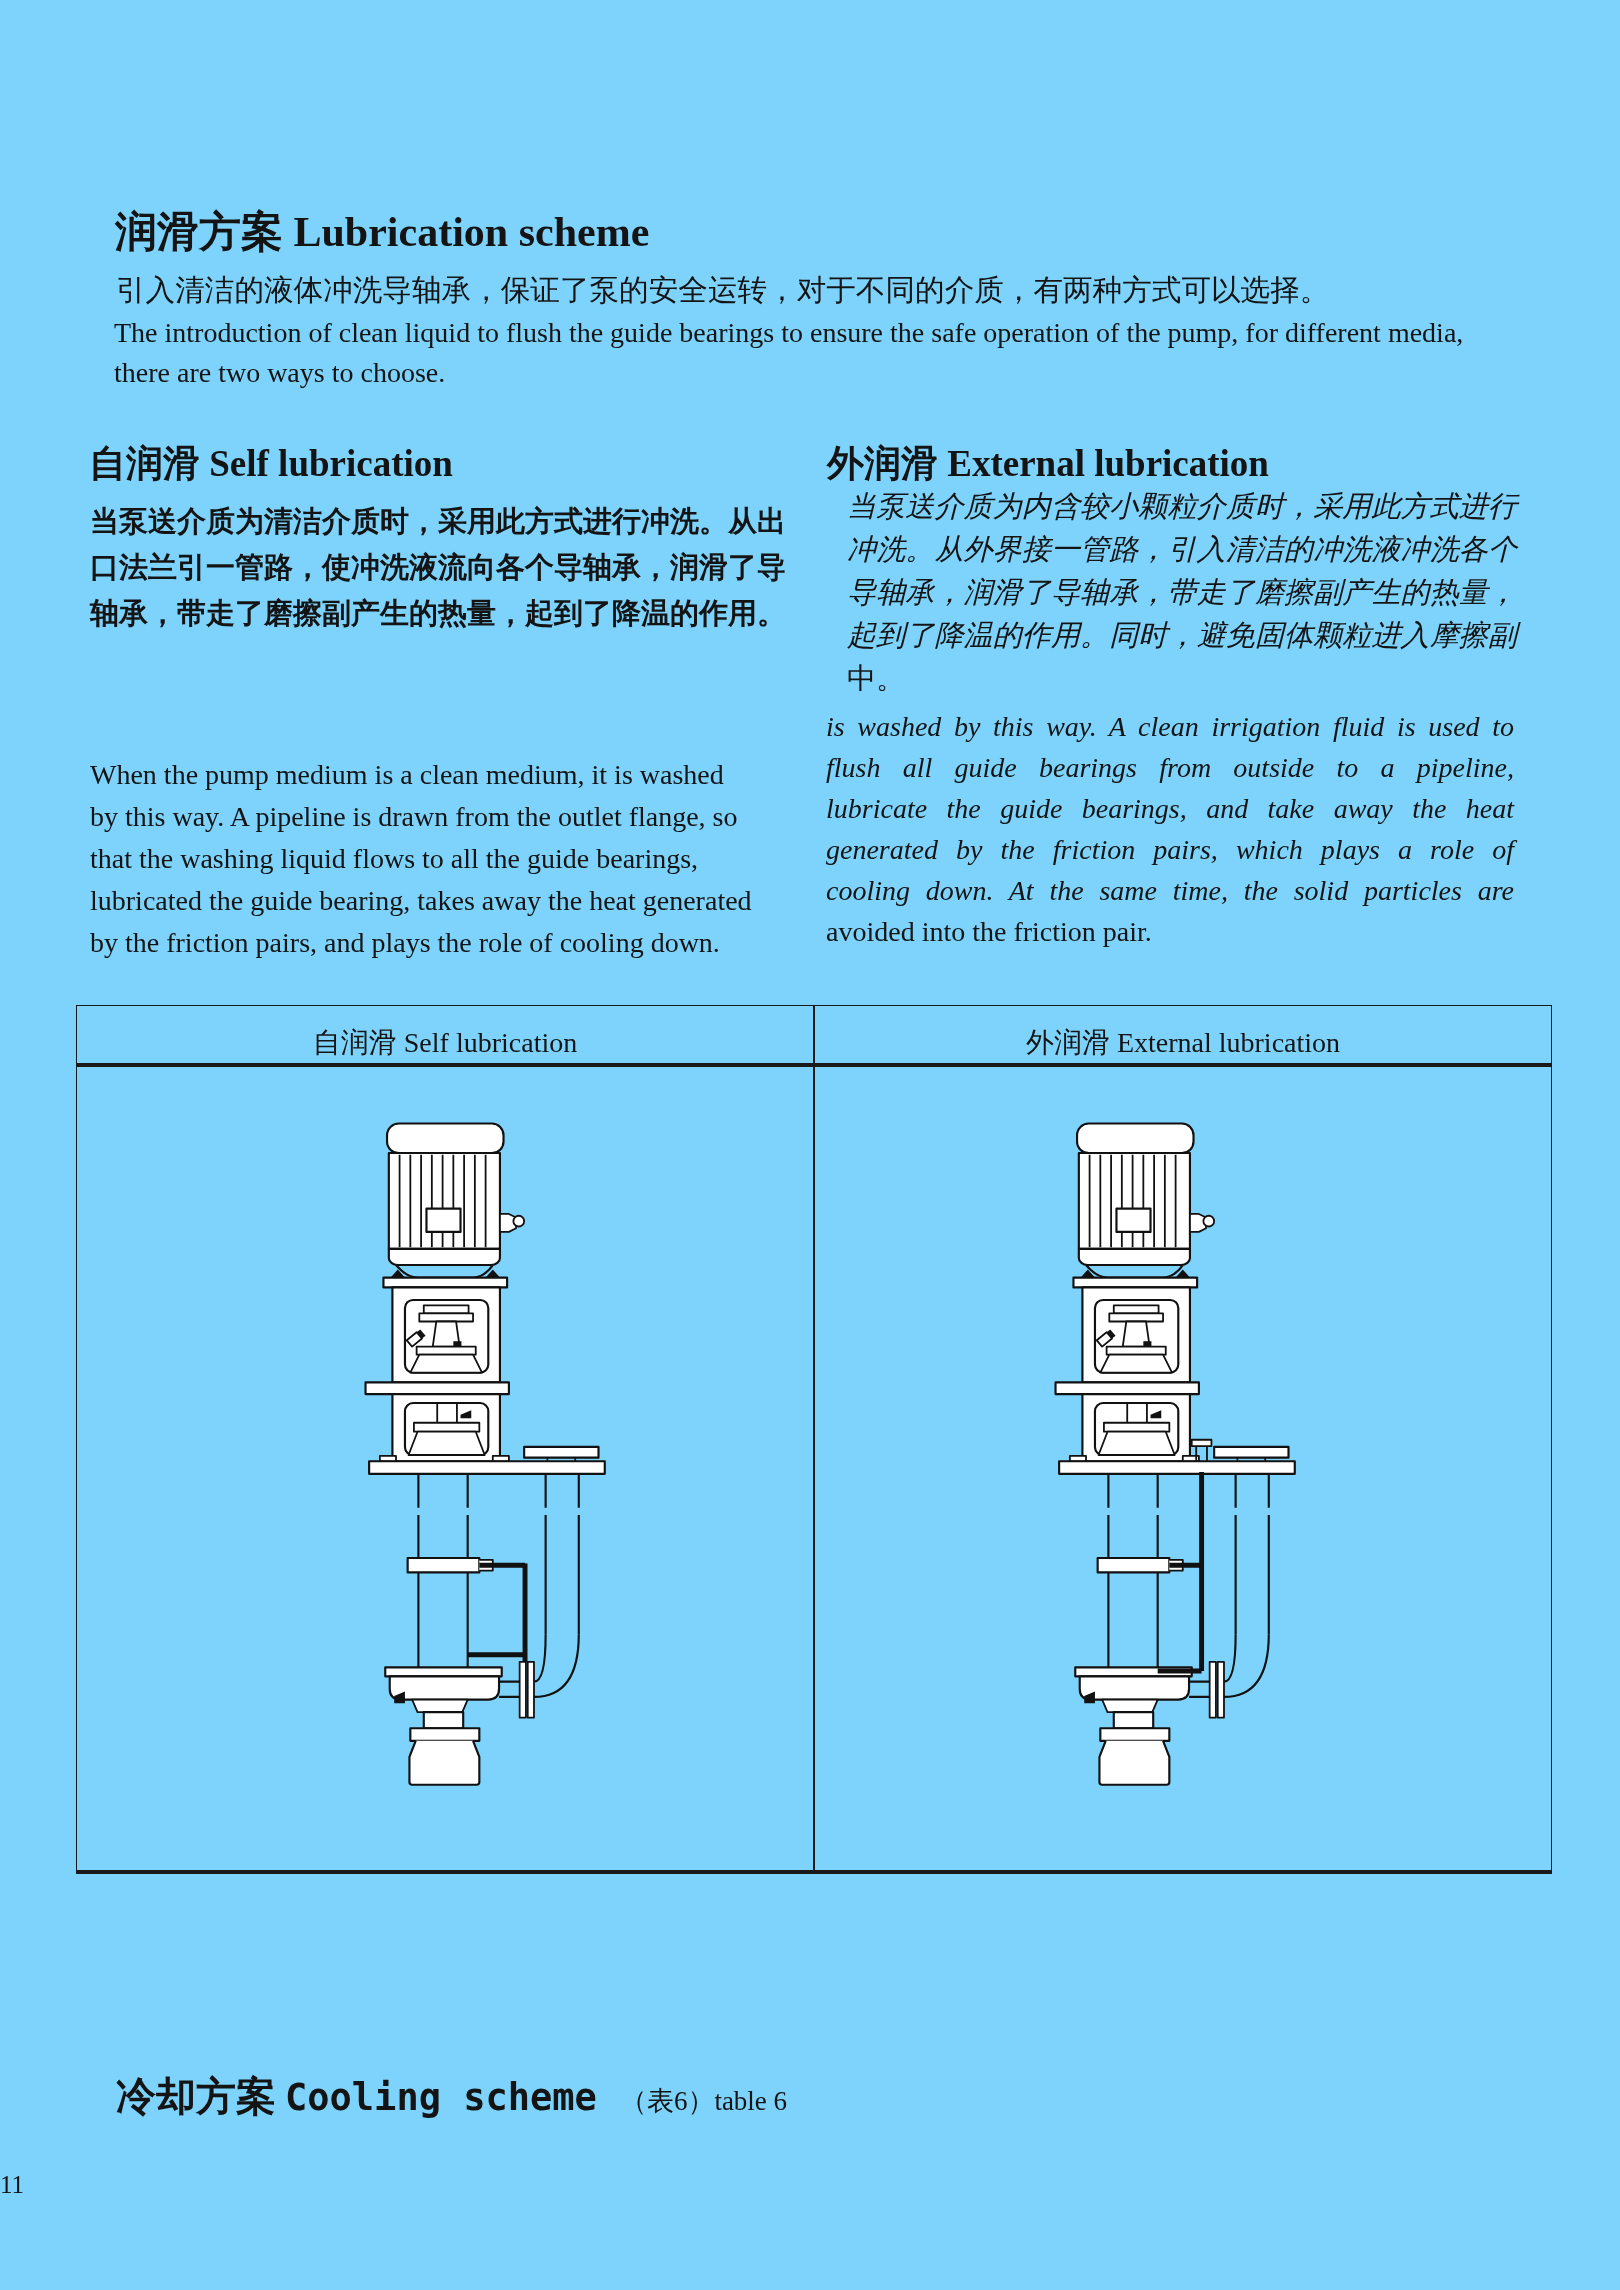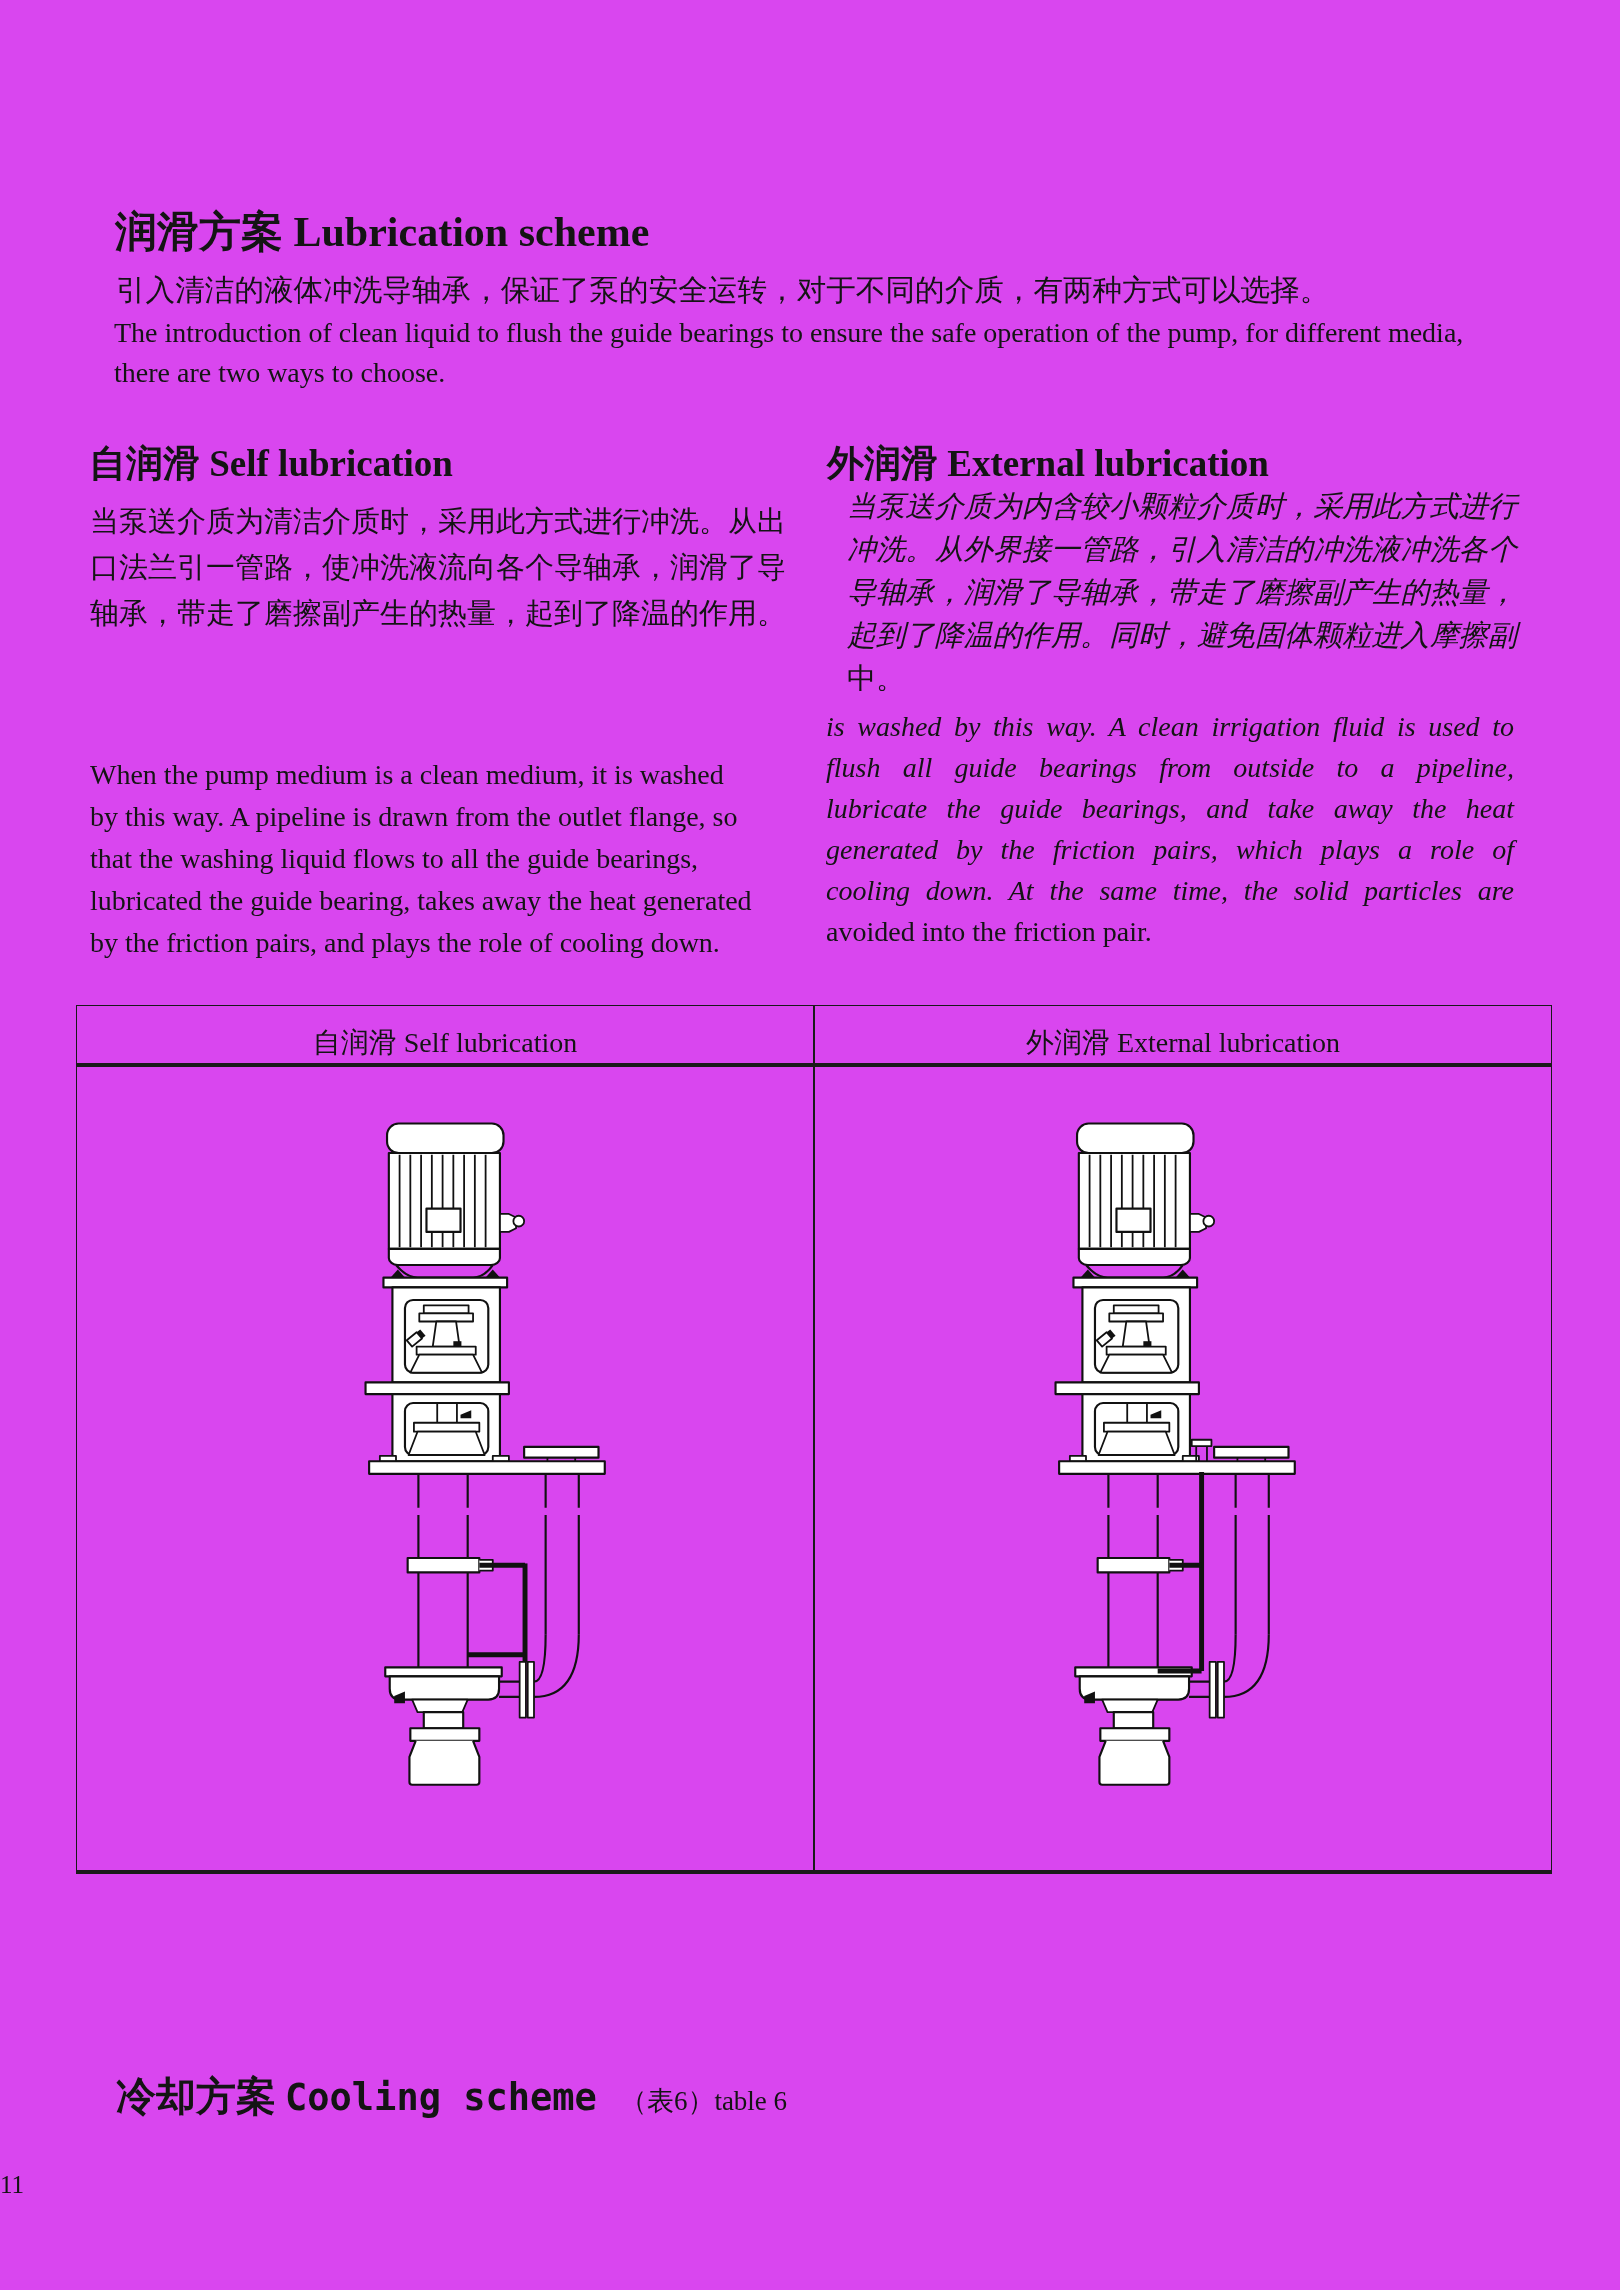--- a/index.html
+++ b/index.html
@@ -1,28 +1,28 @@
 <!DOCTYPE html>
 <html style="font-size:14.3px"><head>
 <meta charset="utf-8">
 <style>
   html,body{margin:0;padding:0;background:#e8e8e8;}
-  #page{position:relative;width:1620px;height:2291px;background:#d946ef;overflow:hidden;
+  #page{position:relative;width:1620px;height:2291px;background:#7dd3fc;overflow:hidden;
         color:#141414;font-family:"Liberation Serif","DejaVu Serif",serif;}
   .abs{position:absolute;}
   .zh{font-family:"Liberation Sans","DejaVu Sans",sans-serif;}
   .serif{font-family:"Liberation Serif","DejaVu Serif",serif;}
   .mono{font-family:"DejaVu Sans Mono","Liberation Mono",monospace;}
   .line{white-space:nowrap;}
   .j{text-align:justify;text-align-last:justify;font-style:italic;}
   #doc-title{left:115px;top:179px;font-size:42px;font-weight:700;line-height:50px;}
   #intro-zh{left:116px;top:270px;font-size:29.6px;line-height:39px;}
   #intro-en{left:114px;top:313px;font-size:28px;line-height:40px;}
   .col-heading{top:410px;font-size:37px;font-weight:700;line-height:45px;}
-  #self-zh{left:90px;top:498px;width:697px;font-size:29px;line-height:46px;}
+  #self-zh{left:90px;top:498px;width:697px;font-size:29px;line-height:46px;font-weight:bold;}
   #self-en{left:90px;top:754px;width:709px;font-size:28px;line-height:42px;}
   #ext-zh{left:847px;top:485px;width:670px;font-size:29px;line-height:43px;}
   #ext-en{left:826px;top:706px;width:688px;font-size:28px;line-height:41px;}
   #fig-table{left:76px;top:1005px;width:1476px;height:869px;box-sizing:border-box;
              border:1.8px solid #1a1a1a;border-bottom-width:4.5px;}
   #fig-header-divider{left:0;right:0;top:57px;height:3.6px;background:#1a1a1a;}
   #fig-col-divider{left:736px;top:0;bottom:0;width:1.8px;background:#1a1a1a;}
   .fig-header{top:1025px;font-size:28px;line-height:36px;text-align:center;}
   #fig-header-left{left:78px;width:734px;}
   #fig-header-right{left:816px;width:734px;}

